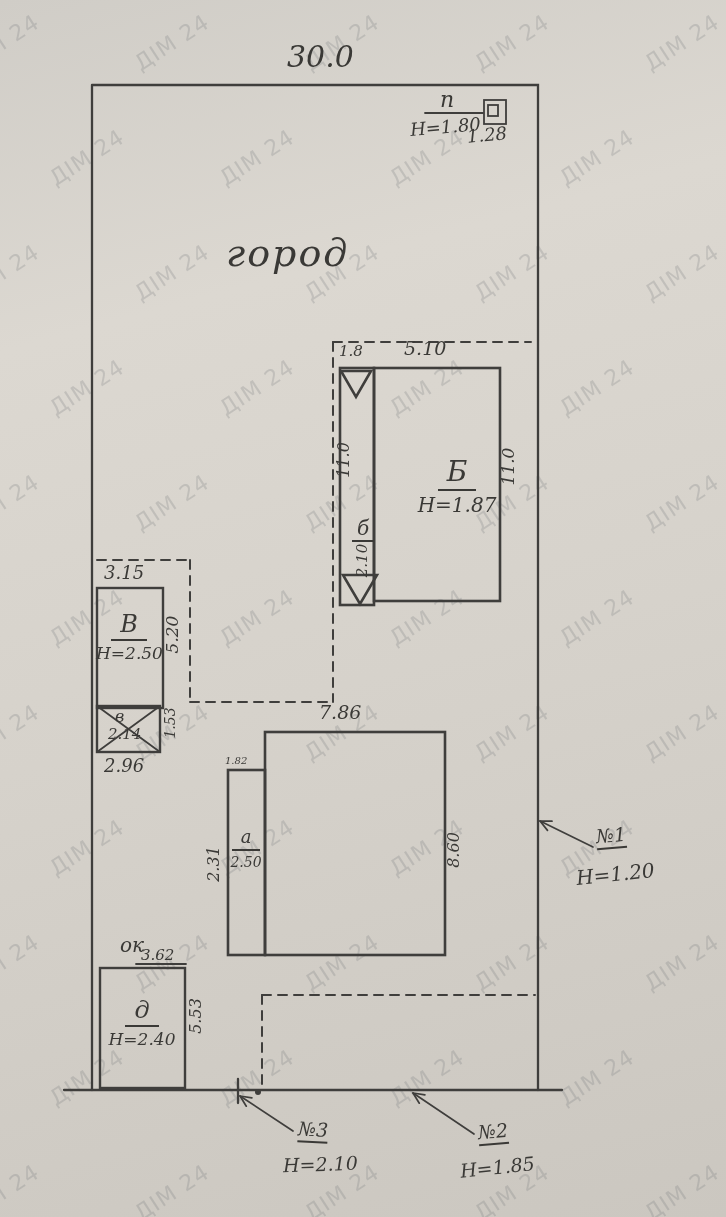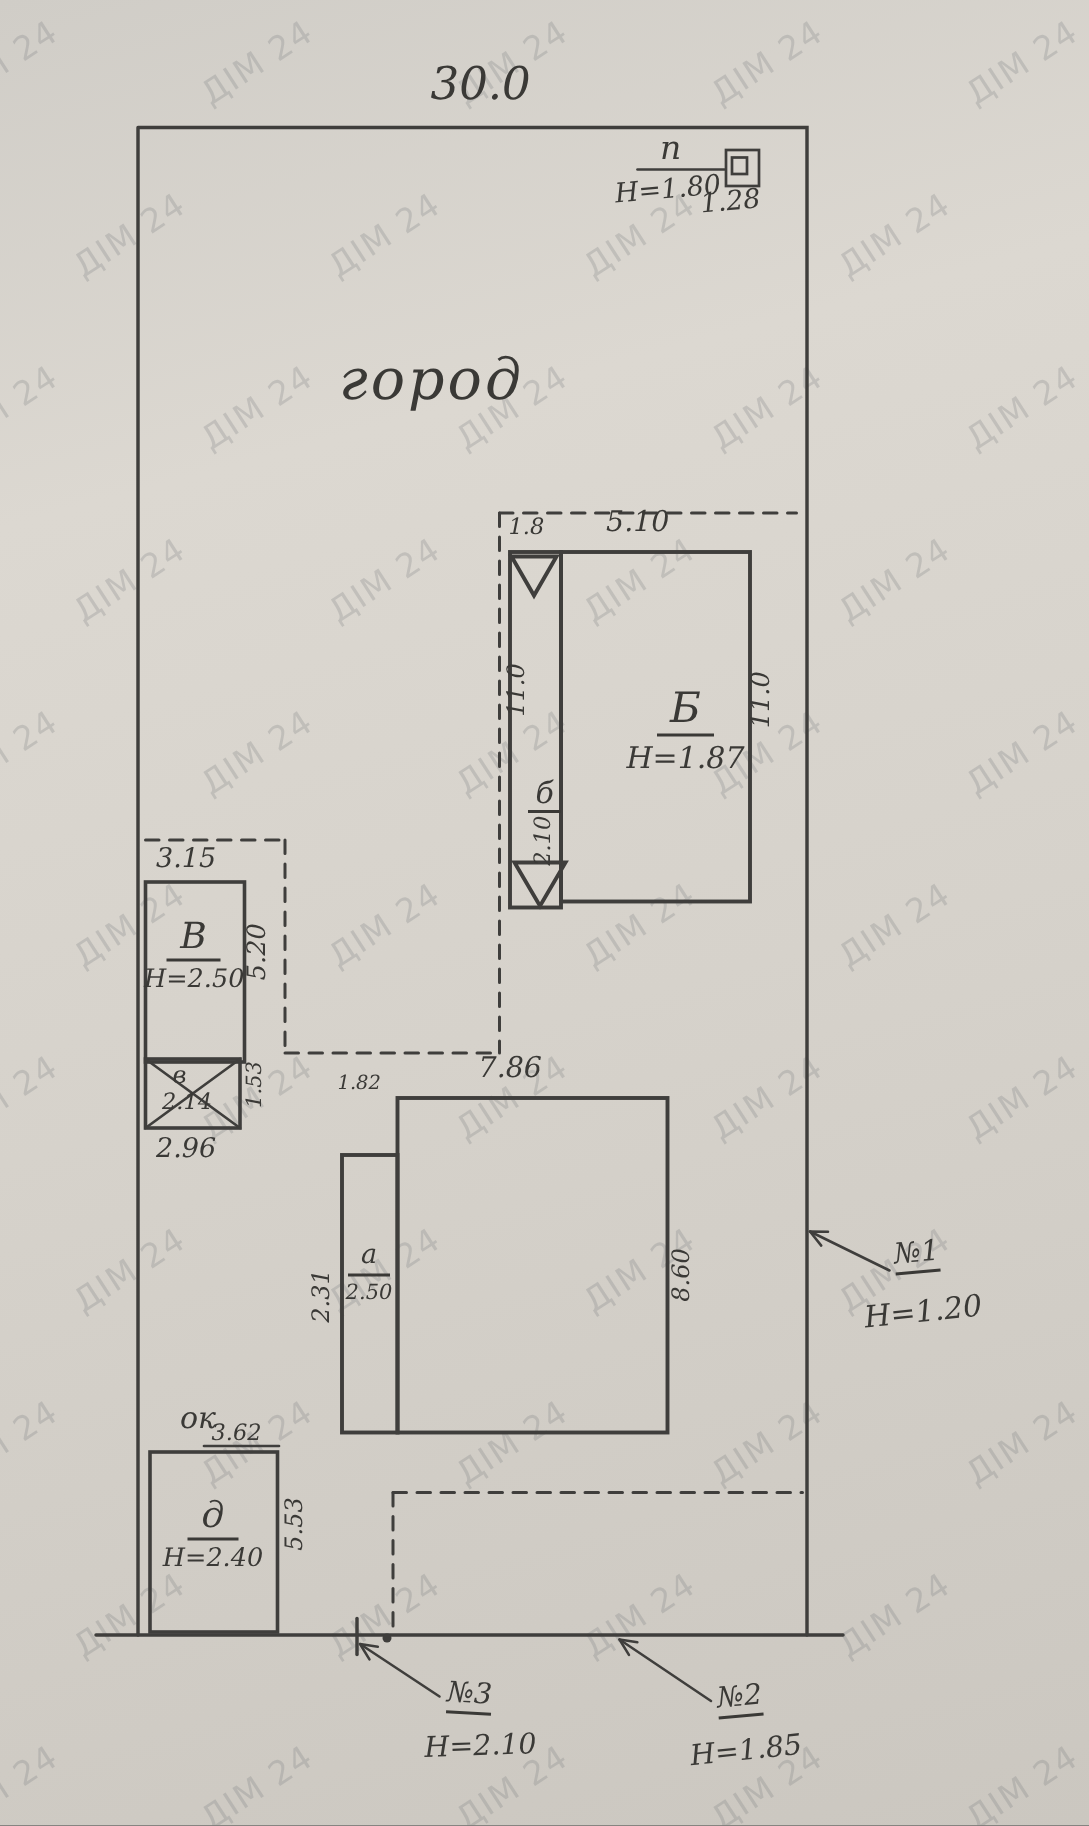--- a/index.html
+++ b/index.html
@@ -169,21 +169,21 @@
     <span class="top" style="font-size:24px;">В</span>
     <span class="bot">Н=2.50</span>
   </div>
   <div class="vlabel" style="left:148px;top:626px;width:48px;font-size:17px;">5.20</div>
   <div class="lbl" style="left:115px;top:709px;font-size:16px;">в</div>
   <div class="lbl" style="left:108px;top:727px;font-size:15px;">2.14</div>
   <div class="vlabel" style="left:146px;top:716px;width:48px;font-size:14px;">1.53</div>
   <div class="lbl" style="left:104px;top:757px;font-size:18px;">2.96</div>
 
   <div class="lbl" style="left:319px;top:703px;font-size:19px;">7.86</div>
-  <div class="lbl" style="left:225px;top:716px;font-size:13px;">1.82</div>
+  <div class="lbl" style="left:225px;top:756px;font-size:10px;">1.82</div>
   <div class="frac" style="left:226px;top:828px;width:40px;font-size:14px;">
     <span class="top" style="font-size:18px;">а</span>
     <span class="bot">2.50</span>
   </div>
   <div class="vlabel" style="left:190px;top:856px;width:48px;font-size:16px;">2.31</div>
   <div class="vlabel" style="left:430px;top:842px;width:48px;font-size:16px;">8.60</div>
 
   <div class="lbl" style="left:596px;top:826px;font-size:19px;transform:rotate(-5deg);">
     <span class="u">№1</span>
   </div>

